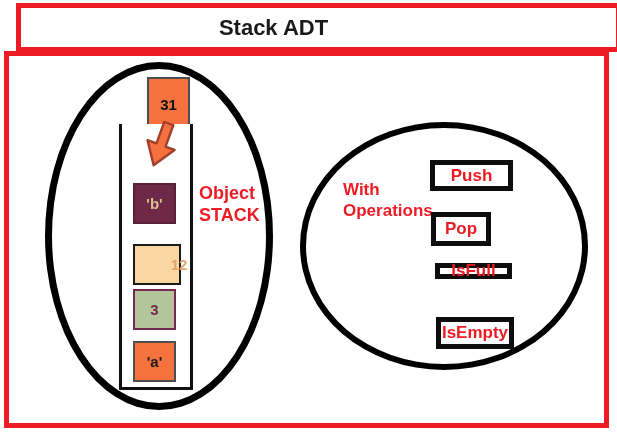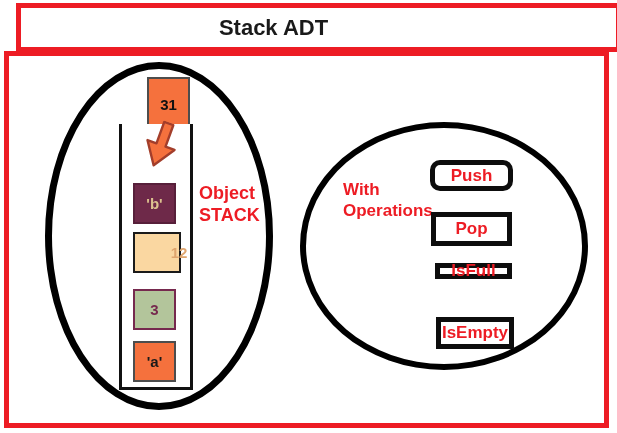--- a/index.html
+++ b/index.html
@@ -84,21 +84,21 @@
   }
   .stack-item {
     position: absolute;
     left: 133px;
     width: 43px; height: 41px;
     border: 2px solid #333333;
     display: flex; align-items: center; justify-content: center;
     font-size: 15px;
   }
   .stack-item-0 { top: 183px; }
-  .stack-item-1 { top: 232px; padding-left: 44px; }
+  .stack-item-1 { top: 244px; padding-left: 44px; }
   .stack-item-2 { top: 289px; }
   .stack-item-3 { top: 341px; }
   .object-stack-label {
     position: absolute;
     left: 199px; top: 182px;
     color: var(--red);
     font-size: 18px;
     line-height: 22px;
   }
   .with-ops-label {
@@ -110,22 +110,22 @@
     margin-left: 13px;
   }
   .op-box {
     position: absolute;
     background: #ffffff;
     border: 5px solid #0d0d0d;
     display: flex; align-items: center; justify-content: center;
     color: var(--red);
     font-size: 17px;
   }
-  .op-push   { left: 430px; top: 160px; width: 83px; height: 31px; border-radius: 10px; }
-  .op-pop    { left: 431px; top: 212px; width: 81px; height: 34px; }
+  .op-push   { left: 430px; top: 160px; width: 83px; height: 31px; }
+  .op-pop    { left: 431px; top: 212px; width: 60px; height: 34px; }
   .op-isfull { left: 435px; top: 263px; width: 77px; height: 16px; }
   .op-isempty{ left: 436px; top: 317px; width: 78px; height: 32px; }
 </style>
 </head>
 <body>
 
 <div class="page">
 
   <div class="title-bar">
     <span class="title-text">Stack ADT</span>

